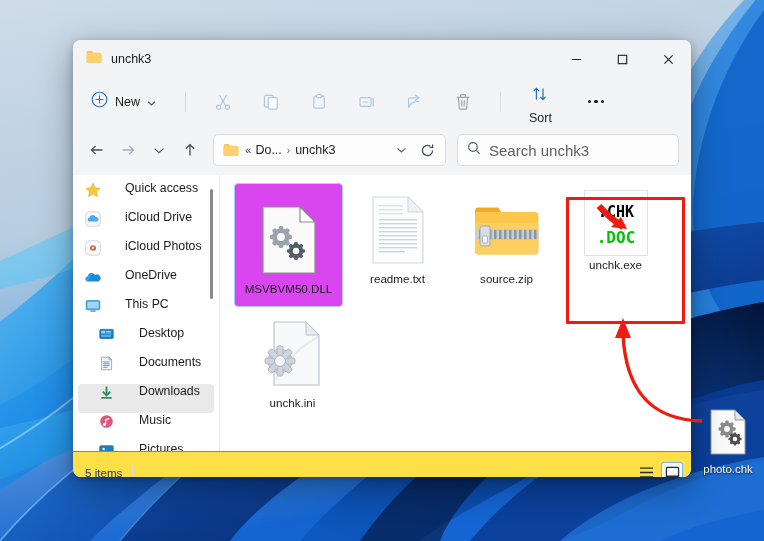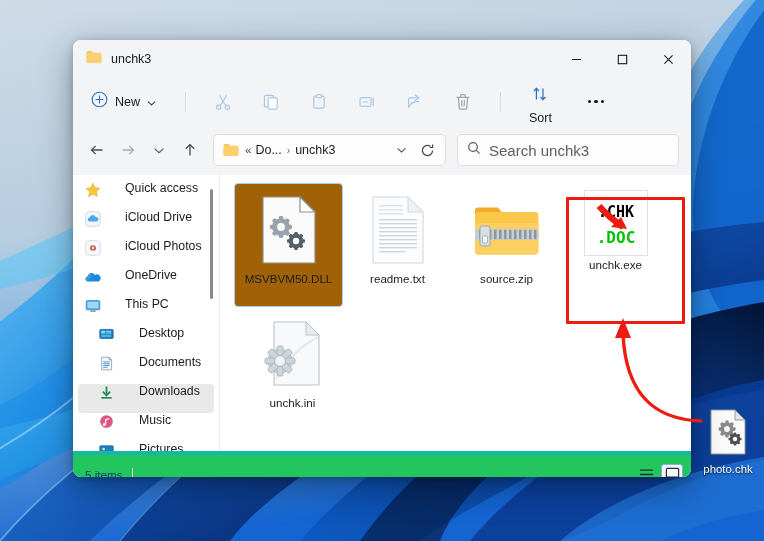--- a/index.html
+++ b/index.html
@@ -129,28 +129,28 @@
   
   #filearea { flex: 1; position: relative; background: #ffffff; padding: 8px 0 0 14px; }
   #filegrid { display: flex; flex-wrap: wrap; align-content: flex-start; }
   .file-item {
     width: 109px; height: 124px;
     display: flex; flex-direction: column; align-items: center;
     padding-top: 6px;
     border: 1px solid transparent; border-radius: 4px;
     position: relative;
   }
-  .file-item.selected { background: #a16207; border-color: #a5d0f5; }
+  .file-item.selected { background: #d946ef; border-color: #a5d0f5; justify-content: center; }
   .file-thumb { width: 72px; height: 80px; display: flex; align-items: center; justify-content: center; }
   .file-label { font-size: 11.6px; color: #1b1b1b; margin-top: 2px; text-align: center; line-height: 14px; max-width: 104px; }
 
   
   #statusbar {
-    height: 26px; background: #22c55e;
-    border-top: 4px solid #14b8a6;
+    height: 26px; background: #fde047;
+    border-top: 1px solid #14b8a6;
     display: flex; align-items: center; justify-content: space-between;
     padding: 16px 8px 0 12px;
   }
   #status-left { display: flex; align-items: center; gap: 10px; }
   #status-count { font-size: 11.6px; color: #1b3a6b; }
   #status-sep { width: 1px; height: 13px; background: #dcdcdc; }
   #status-right { display: flex; align-items: center; gap: 4px; }
   .viewbtn {
     width: 22px; height: 21px; border-radius: 3px;
     display: flex; align-items: center; justify-content: center;

